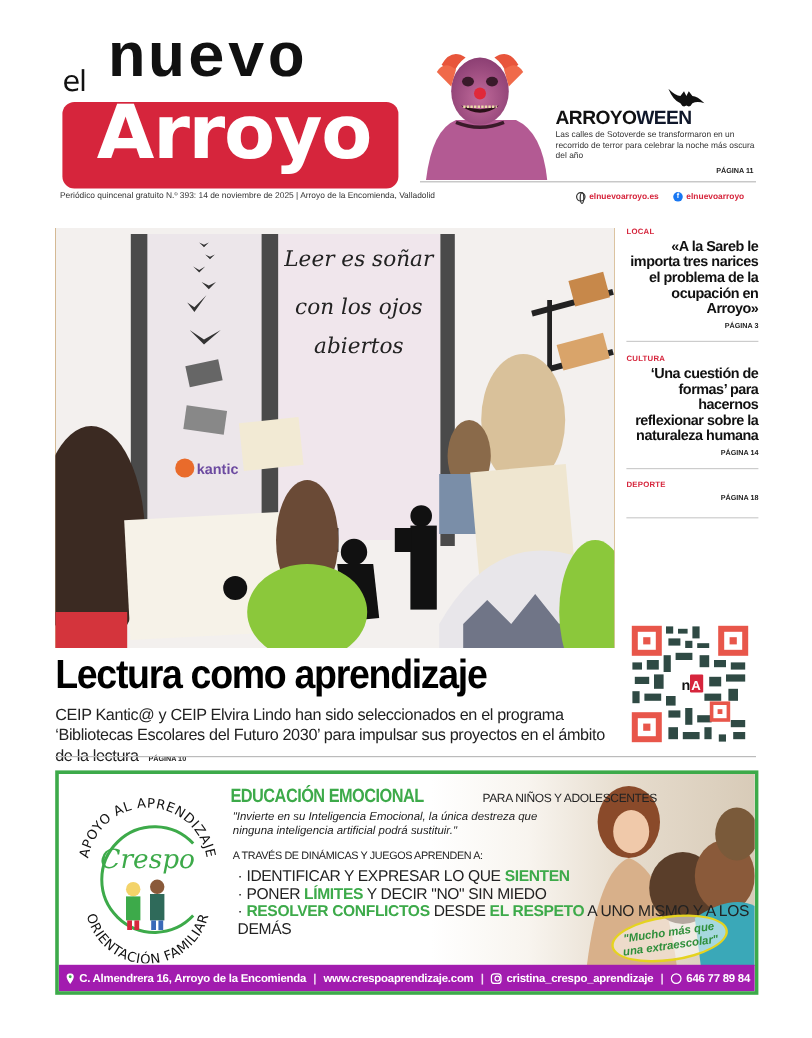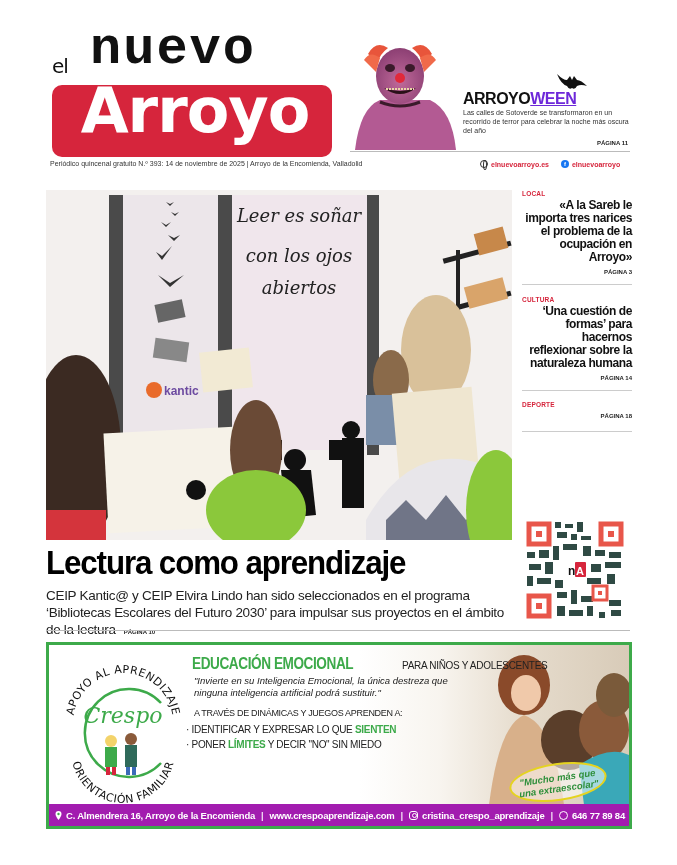--- a/index.html
+++ b/index.html
@@ -1,32 +1,32 @@
 <!DOCTYPE html>
 <html><head>
 <meta charset="utf-8">
 <style>
   * { box-sizing: border-box; margin: 0; padding: 0; }
   html, body { width: 677px; height: 865px; background: #ffffff; overflow: hidden; }
   body { position: relative; font-family: "Liberation Sans", sans-serif; color: #111; }
 
   
   .masthead { position: absolute; left: 44px; top: 26px; width: 290px; height: 130px; }
-  .logo-el { position: absolute; left: 8px; top: 28px; font-family: "DejaVu Sans", sans-serif; font-size: 20px; color: #111; letter-spacing: -1px; }
+  .logo-el { position: absolute; left: 8px; top: 28px; font-family: "DejaVu Sans", sans-serif; font-size: 24px; color: #111; letter-spacing: -1px; }
   .logo-nuevo { position: absolute; left: 46px; top: -6px; font-family: Liberation Mono, monospace; font-weight: bold; font-size: 52px; letter-spacing: 2px; color: #111; }
   .logo-box { position: absolute; left: 8px; top: 59px; width: 280px; height: 72px; background: #d6253c; border-radius: 10px; }
   .logo-arroyo { position: absolute; left: 20px; top: 48px; width: 262px; text-align: center; font-family: "DejaVu Sans", sans-serif; font-weight: bold; font-size: 62px; color: #fff; letter-spacing: -1px; }
   .issue-line { position: absolute; left: 50px; top: 160px; font-size: 7px; color: #333; white-space: nowrap; }
 
   
   .teaser { position: absolute; left: 350px; top: 38px; width: 280px; height: 115px; }
   .teaser-img { position: absolute; left: 0; top: 0; width: 108px; height: 112px; }
   .bat { position: absolute; left: 205px; top: 34px; width: 34px; height: 20px; }
   .teaser-title { position: absolute; left: 113px; top: 52px; font-size: 16px; font-weight: bold; color: #111; letter-spacing: -0.5px; font-family: "Liberation Sans", sans-serif; }
-  .teaser-title .ween { color: #6d28d9; text-decoration: underline; }
+  .teaser-title .ween { color: #0f172a; }
   .teaser-text { position: absolute; left: 113px; top: 70px; width: 170px; font-size: 7px; line-height: 9px; color: #333; }
   .teaser-page { position: absolute; right: 2px; top: 102px; font-size: 6px; color: #222; font-weight: bold; }
   .teaser-rule { position: absolute; left: 350px; top: 151px; width: 280px; height: 1px; background: #bbb; }
   .socials { position: absolute; left: 480px; top: 160px; font-size: 7px; font-weight: bold; color: #d6253c; display: flex; gap: 12px; align-items: center; }
   .social-item { display: flex; align-items: center; gap: 3px; }
   .globe-icon { width: 8px; height: 8px; border: 1px solid #333; border-radius: 50%; display: inline-block; position: relative; }
   .globe-icon::before { content: ""; position: absolute; left: 2px; top: -1px; width: 2px; height: 8px; border: 1px solid #333; border-radius: 50%; }
   .fb-icon { width: 8px; height: 8px; background: #1877f2; border-radius: 50%; color: #fff; font-size: 6px; line-height: 8px; text-align: center; display: inline-block; font-weight: bold; }
 
   
@@ -50,21 +50,21 @@
 
   
   .ad { position: absolute; left: 46px; top: 642px; width: 586px; height: 187px; border: 3px solid #3daa4a; background: #fff; overflow: hidden; }
   .ad-photo { position: absolute; right: 0; top: 0; width: 270px; height: 160px; background: linear-gradient(90deg, rgba(255,255,255,1) 0%, rgba(245,240,232,0.7) 30%, #e6dccd 60%, #d8cbb8 100%); }
   .ad-logo { position: absolute; left: 4px; top: 8px; width: 140px; height: 150px; }
   .ad-h { position: absolute; left: 143px; top: 10px; white-space: nowrap; }
   .ad-h .big { font-size: 16px; font-weight: bold; color: #3daa4a; letter-spacing: -0.5px; transform: scaleX(0.85); display: inline-block; transform-origin: left; }
   .ad-h .small { font-size: 10px; color: #222; margin-left: -20px; letter-spacing: -0.3px; padding-left: 36px; }
   .ad-quote { position: absolute; left: 145px; top: 30px; font-size: 9.5px; font-style: italic; color: #222; line-height: 12px; width: 290px; }
   .ad-intro { position: absolute; left: 145px; top: 63px; font-size: 9px; color: #222; letter-spacing: -0.3px; }
-  .ad-list { position: absolute; left: 137px; top: 78px; list-style: none; font-size: 10px; line-height: 14.5px; color: #222; letter-spacing: -0.3px; }
+  .ad-list { position: absolute; left: 149px; top: 78px; list-style: none; font-size: 13px; line-height: 14.5px; color: #222; letter-spacing: -0.3px; }
   .ad-list li::before { content: "· "; }
   .g { color: #3daa4a; font-weight: bold; }
   .ad-badge { position: absolute; left: 460px; top: 118px; width: 98px; height: 38px; border: 2px solid #e5d320; border-radius: 50%; transform: rotate(-8deg); text-align: center; font-size: 9.5px; font-style: italic; font-weight: bold; color: #2f8f3b; line-height: 11px; padding-top: 7px; background: rgba(255,255,255,0.55); }
   .ad-footer { position: absolute; left: 0; bottom: 0; width: 100%; height: 22px; background: #a21caf; color: #fff; font-size: 9.5px; font-weight: bold; display: flex; align-items: center; padding-left: 6px; gap: 4px; white-space: nowrap; letter-spacing: -0.2px; }
   .ad-footer .sep { opacity: 0.85; margin: 0 2px; }
   .pin-icon { display: inline-block; width: 7px; height: 9px; position: relative; }
   .ig-icon { display: inline-block; width: 9px; height: 9px; border: 1.2px solid #fff; border-radius: 3px; position: relative; }
   .ig-icon::after { content: ""; position: absolute; left: 1.5px; top: 1.5px; width: 3px; height: 3px; border: 1px solid #fff; border-radius: 50%; }
   .wa-icon { display: inline-block; width: 9px; height: 9px; border: 1.2px solid #fff; border-radius: 50%; }
 </style>
@@ -298,20 +298,21 @@
 
   <div class="ad-h">
     <span class="big">EDUCACIÓN EMOCIONAL</span>
     <span class="small">PARA NIÑOS Y ADOLESCENTES</span>
   </div>
   <div class="ad-quote">"Invierte en su Inteligencia Emocional, la única destreza que ninguna inteligencia artificial podrá sustituir."</div>
   <div class="ad-intro">A TRAVÉS DE DINÁMICAS Y JUEGOS APRENDEN A:</div>
   <ul class="ad-list">
     <li><span>IDENTIFICAR Y EXPRESAR  LO QUE </span><span class="g">SIENTEN</span><span></span><span class="g"></span><span></span></li>
     <li><span>PONER </span><span class="g">LÍMITES</span><span> Y DECIR "NO" SIN MIEDO</span><span class="g"></span><span></span></li>
+    <li><span></span><span class="g">RESOLVER CONFLICTOS</span><span> DESDE </span><span class="g">EL RESPETO</span><span> A UNO MISMO Y A LOS DEMÁS</span></li>
   </ul>
   <div class="ad-badge">
     <div>"Mucho más que</div>
     <div>una extraescolar"</div>
   </div>
 
   <div class="ad-footer">
     <svg class="pin-icon" viewBox="0 0 7 9">
         <path d="M3.5 0 A3 3 0 0 1 6.5 3 Q6.5 5 3.5 9 Q0.5 5 0.5 3 A3 3 0 0 1 3.5 0Z" fill="#fff"></path>
         <circle cx="3.5" cy="3" r="1.2" fill="#3daa4a"></circle>

